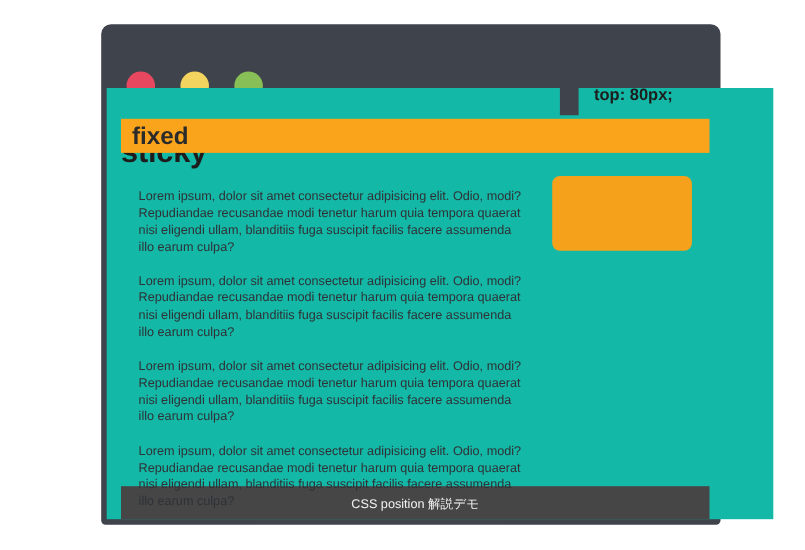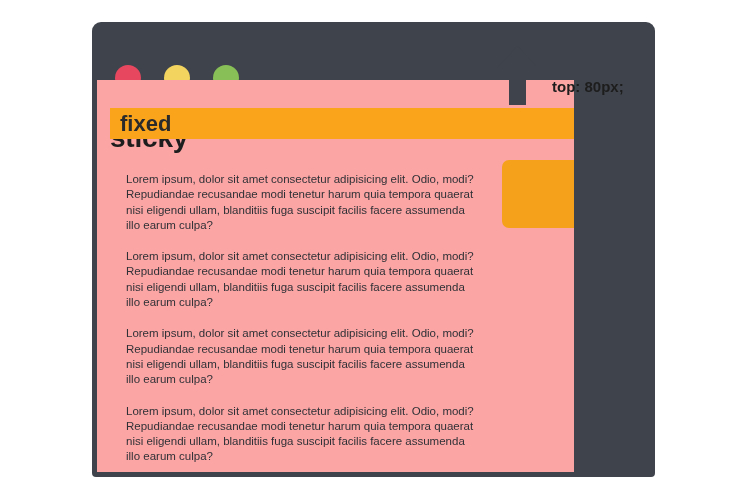--- a/index.html
+++ b/index.html
@@ -43,23 +43,23 @@
   }
   #dot-close  { left: 23px;  background: #e8485f; }
   #dot-min    { left: 72px;  background: #f2d45f; }
   #dot-max    { left: 121px; background: #88c057; }
 
   
   #viewport {
     position: absolute;
     left: 5px;
     top: 58px;
-    width: 477px;
+    width: 606px;
     height: 392px;
-    background: #fca5a5;
+    background: #14b8a6;
     overflow: hidden;
   }
 
   
   #sticky-heading {
     position: absolute;
     left: 13px;
     top: 44px;
     margin: 0;
     font-size: 28px;
@@ -127,21 +127,20 @@
   
   #top-caption {
     position: absolute;
     left: 448px;
     top: 56px;
     font-size: 15px;
     font-weight: bold;
     color: #1d1d1d;
     white-space: nowrap;
     z-index: 4;
-    margin-left: 12px;
   }
 
   
   #arrow-indicator {
     position: absolute;
     left: 404px;
     top: 23px;
     width: 43px;
     height: 60px;
     z-index: 5;
@@ -186,20 +185,23 @@
     <div id="article">
       <p class="para">Lorem ipsum, dolor sit amet consectetur adipisicing elit. Odio, modi? Repudiandae recusandae modi tenetur harum quia tempora quaerat nisi eligendi ullam, blanditiis fuga suscipit facilis facere assumenda illo earum culpa?</p>
       <p class="para">Lorem ipsum, dolor sit amet consectetur adipisicing elit. Odio, modi? Repudiandae recusandae modi tenetur harum quia tempora quaerat nisi eligendi ullam, blanditiis fuga suscipit facilis facere assumenda illo earum culpa?</p>
       <p class="para">Lorem ipsum, dolor sit amet consectetur adipisicing elit. Odio, modi? Repudiandae recusandae modi tenetur harum quia tempora quaerat nisi eligendi ullam, blanditiis fuga suscipit facilis facere assumenda illo earum culpa?</p>
       <p class="para">Lorem ipsum, dolor sit amet consectetur adipisicing elit. Odio, modi? Repudiandae recusandae modi tenetur harum quia tempora quaerat nisi eligendi ullam, blanditiis fuga suscipit facilis facere assumenda illo earum culpa?</p>
     </div>
 
     <div id="toc-panel">
     </div>
 
+    <div id="footer-bar">
+      <span id="footer-label">CSS position 解説デモ</span>
+    </div>
 
   </div>
 
   <div id="top-caption">top: 80px;</div>
 
   <div id="arrow-indicator">
     <svg width="43" height="60" viewBox="0 0 43 60">
       <polygon points="21.5,1 42,23 30,23 30,60 13,60 13,23 1,23" fill="#3f434b"></polygon>
     </svg>
   </div>

